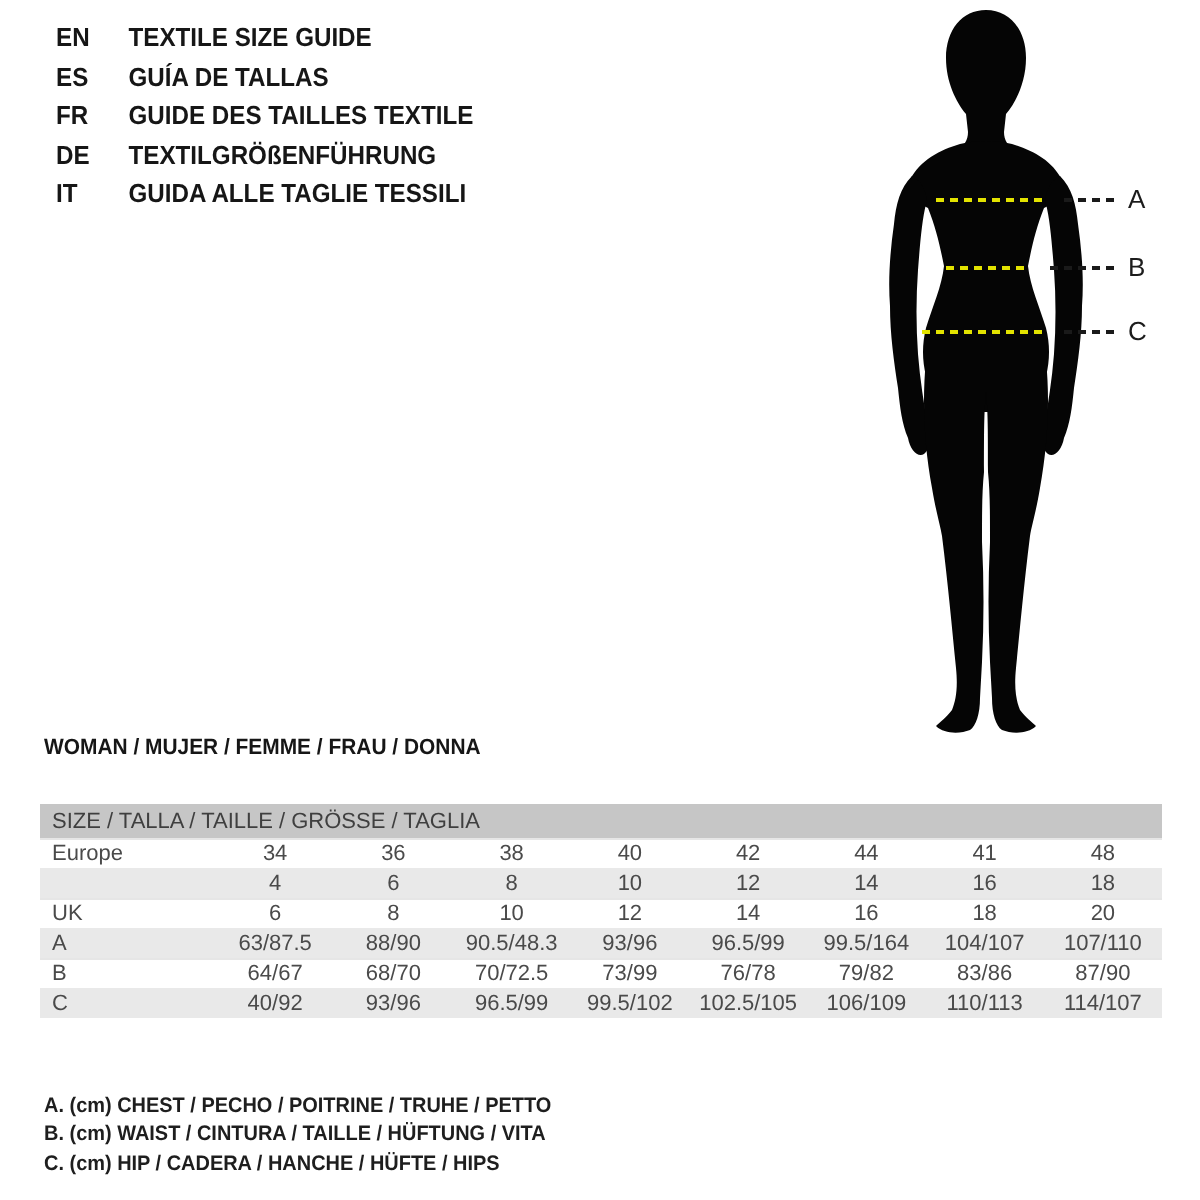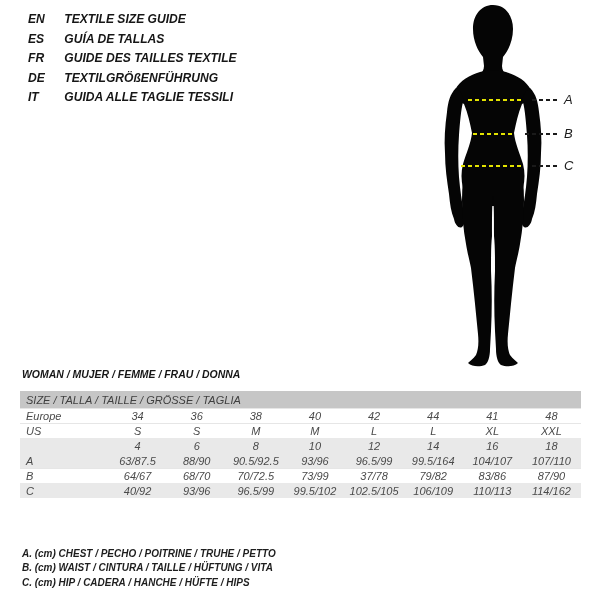--- a/index.html
+++ b/index.html
@@ -1,20 +1,20 @@
 <!DOCTYPE html>
 <html><head>
 <meta charset="utf-8">
 <style>
   html,body { margin:0; padding:0; }
   body {
     width:600px; height:600px; background:#ffffff; position:relative;
     overflow:hidden; font-family:"Liberation Sans", sans-serif;
   }
-  .page { position:absolute; inset:0;font-style:italic; }
+  .page { position:absolute; inset:0; }
 
   
   .lang-block {
     position:absolute; left:28px; top:9px;
     transform:scaleX(0.93); transform-origin:left top;
   }
   .lang-row {
     display:flex; line-height:19.5px; font-size:13px; font-weight:bold;
     color:#161616; white-space:nowrap;
   }
@@ -32,21 +32,21 @@
 
   
   .section-title {
     position:absolute; left:22px; top:368px; font-size:11px; font-weight:bold;
     color:#161616; white-space:nowrap;
     transform:scaleX(0.95); transform-origin:left top;
   }
 
   
   .size-table {
-    position:absolute; left:20px; top:391px; width:561px;
+    position:absolute; left:20px; top:402px; width:561px;
     border-collapse:collapse; table-layout:fixed;
     font-size:11px; color:var(--c-table-text);
   }
   .size-table thead td {
     background:var(--c-header-bg); height:17px; padding:0 0 0 6px;
     color:#3f3f3f; font-size:11px; white-space:nowrap;
   }
   .size-table tbody td {
     height:14px; padding:0; text-align:center; border-top:1px solid #e6e6e6;
     white-space:nowrap;
@@ -144,74 +144,74 @@
           <td class="rowlabel">Europe</td>
           <td>34</td>
           <td>36</td>
           <td>38</td>
           <td>40</td>
           <td>42</td>
           <td>44</td>
           <td>41</td>
           <td>48</td>
         </tr>
-        <tr>
-          <td class="rowlabel">US</td>
-          <td>S</td>
-          <td>S</td>
-          <td>M</td>
-          <td>M</td>
-          <td>L</td>
-          <td>L</td>
-          <td>XL</td>
-          <td>XXL</td>
-        </tr>
         <tr class="shaded">
           <td class="rowlabel"></td>
           <td>4</td>
           <td>6</td>
           <td>8</td>
           <td>10</td>
           <td>12</td>
           <td>14</td>
           <td>16</td>
           <td>18</td>
         </tr>
+        <tr>
+          <td class="rowlabel">UK</td>
+          <td>6</td>
+          <td>8</td>
+          <td>10</td>
+          <td>12</td>
+          <td>14</td>
+          <td>16</td>
+          <td>18</td>
+          <td>20</td>
+        </tr>
         <tr class="shaded">
           <td class="rowlabel">A</td>
           <td>63/87.5</td>
           <td>88/90</td>
-          <td>90.5/92.5</td>
+          <td>90.5/48.3</td>
           <td>93/96</td>
           <td>96.5/99</td>
           <td>99.5/164</td>
           <td>104/107</td>
           <td>107/110</td>
         </tr>
         <tr>
           <td class="rowlabel">B</td>
           <td>64/67</td>
           <td>68/70</td>
           <td>70/72.5</td>
           <td>73/99</td>
-          <td>37/78</td>
+          <td>76/78</td>
           <td>79/82</td>
           <td>83/86</td>
           <td>87/90</td>
         </tr>
         <tr class="shaded">
           <td class="rowlabel">C</td>
           <td>40/92</td>
           <td>93/96</td>
           <td>96.5/99</td>
           <td>99.5/102</td>
           <td>102.5/105</td>
           <td>106/109</td>
           <td>110/113</td>
-          <td>114/162</td>
+          <td>114/107</td>
         </tr>
       </tbody>
   </table>
 
   <div class="legend-block">
       <div class="legend-line">A. (cm) CHEST / PECHO / POITRINE / TRUHE / PETTO</div>
       <div class="legend-line">B. (cm) WAIST / CINTURA / TAILLE / HÜFTUNG / VITA</div>
       <div class="legend-line">C. (cm) HIP / CADERA / HANCHE / HÜFTE / HIPS</div>
     </div>
 

